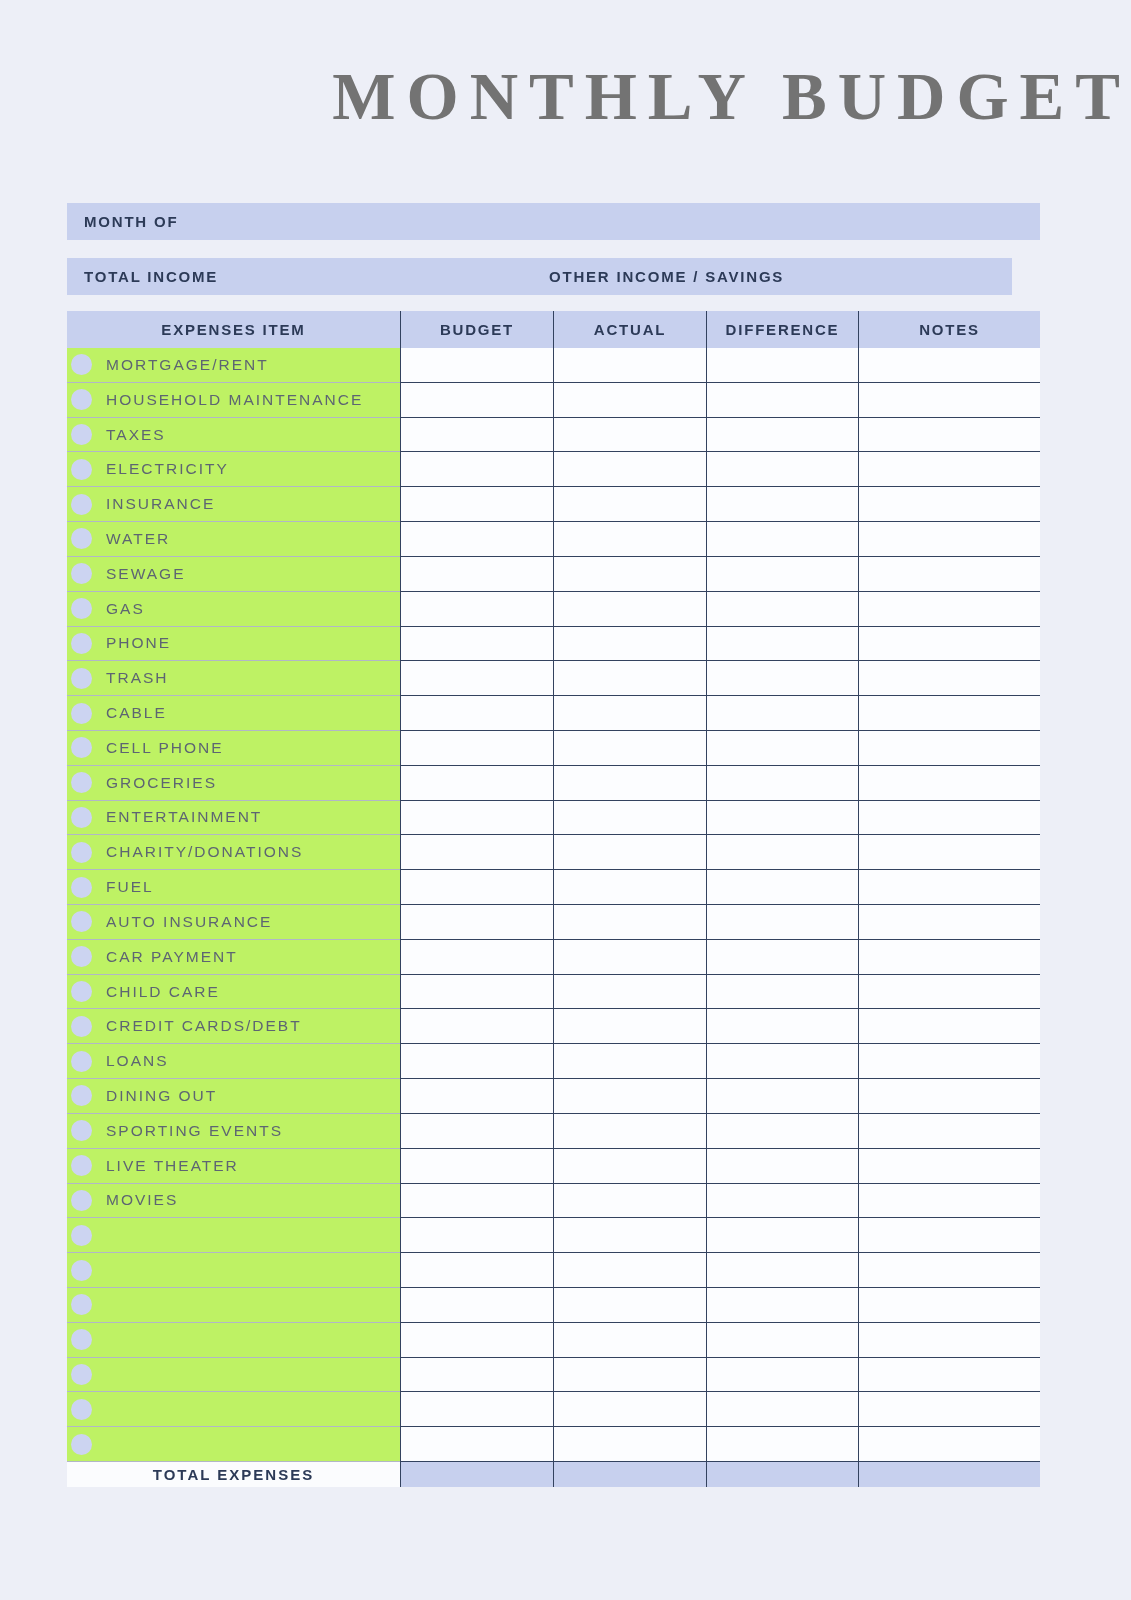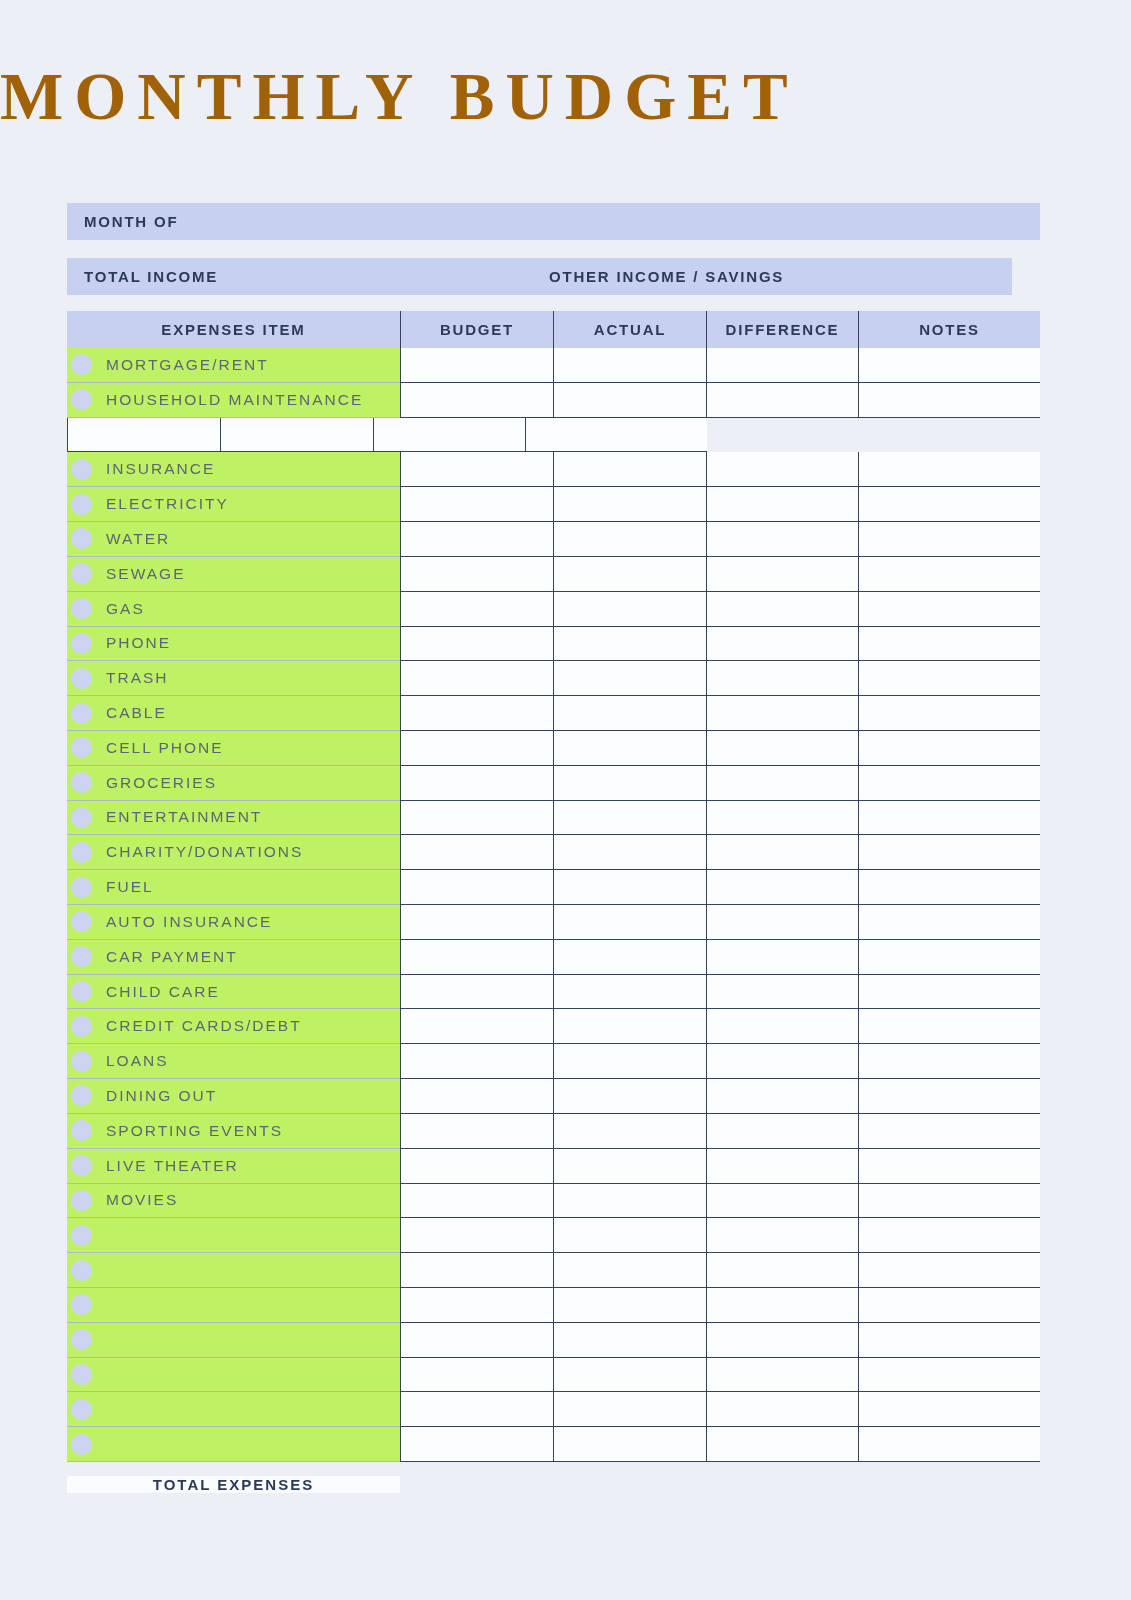--- a/index.html
+++ b/index.html
@@ -11,26 +11,26 @@
     background: #edeff7;
     font-family: "Liberation Sans", sans-serif;
     overflow: hidden;
     margin: 0 auto;
   }
   .title {
     position: absolute;
     top: 58px;
     left: 0;
     width: 100%;
-    text-align: left;
+    text-align: right;
     font-family: "Liberation Serif", serif;
     font-weight: 700;
     font-size: 67px;
     letter-spacing: 11px;
-    color: #a16207;
+    color: #737373;
   }
   .bar {
     position: absolute;
     background: #c7d0ee;
     display: flex;
     align-items: center;
     height: 37px;
   }
   .bar-month { left: 67px; top: 203px; width: 973px; }
   .bar-income-left { left: 67px; top: 258px; width: 473px; }
@@ -94,21 +94,21 @@
     letter-spacing: 2px;
     color: #5d6572;
     white-space: nowrap;
   }
   .cell-val {
     background: #fcfdff;
     border-bottom: 1px solid #33425f;
     border-left: 1px solid #33425f;
   }
 
-  .total-row { display: flex; height: 45px; align-items: center; }
+  .total-row { display: flex; height: 25px; }
   .total-label-cell {
     background: #fbfcfe;
     display: flex;
     align-items: center;
     justify-content: center;
     font-size: 15px;
     font-weight: 700;
     letter-spacing: 2px;
     color: #2c3a57;
   }
@@ -167,41 +167,45 @@
             <span class="bullet"></span>
             <span class="item-label">HOUSEHOLD MAINTENANCE</span>
           </div>
           <div class="c2 cell-val"></div>
           <div class="c3 cell-val"></div>
           <div class="c4 cell-val"></div>
           <div class="c5 cell-val"></div>
         </div>
 
         <div class="row">
+          <div class="c1 cell-item">
+            <span class="bullet"></span>
+            <span class="item-label">TAXES</span>
+          </div>
+          <div class="c2 cell-val"></div>
+          <div class="c3 cell-val"></div>
+          <div class="c4 cell-val"></div>
+          <div class="c5 cell-val"></div>
+        </div>
+
+        <div class="row">
+          <div class="c1 cell-item">
+            <span class="bullet"></span>
+            <span class="item-label">ELECTRICITY</span>
+          </div>
           <div class="c2 cell-val"></div>
           <div class="c3 cell-val"></div>
           <div class="c4 cell-val"></div>
           <div class="c5 cell-val"></div>
         </div>
 
         <div class="row">
           <div class="c1 cell-item">
             <span class="bullet"></span>
             <span class="item-label">INSURANCE</span>
-          </div>
-          <div class="c2 cell-val"></div>
-          <div class="c3 cell-val"></div>
-          <div class="c4 cell-val"></div>
-          <div class="c5 cell-val"></div>
-        </div>
-
-        <div class="row">
-          <div class="c1 cell-item">
-            <span class="bullet"></span>
-            <span class="item-label">ELECTRICITY</span>
           </div>
           <div class="c2 cell-val"></div>
           <div class="c3 cell-val"></div>
           <div class="c4 cell-val"></div>
           <div class="c5 cell-val"></div>
         </div>
 
         <div class="row">
           <div class="c1 cell-item">
             <span class="bullet"></span>

